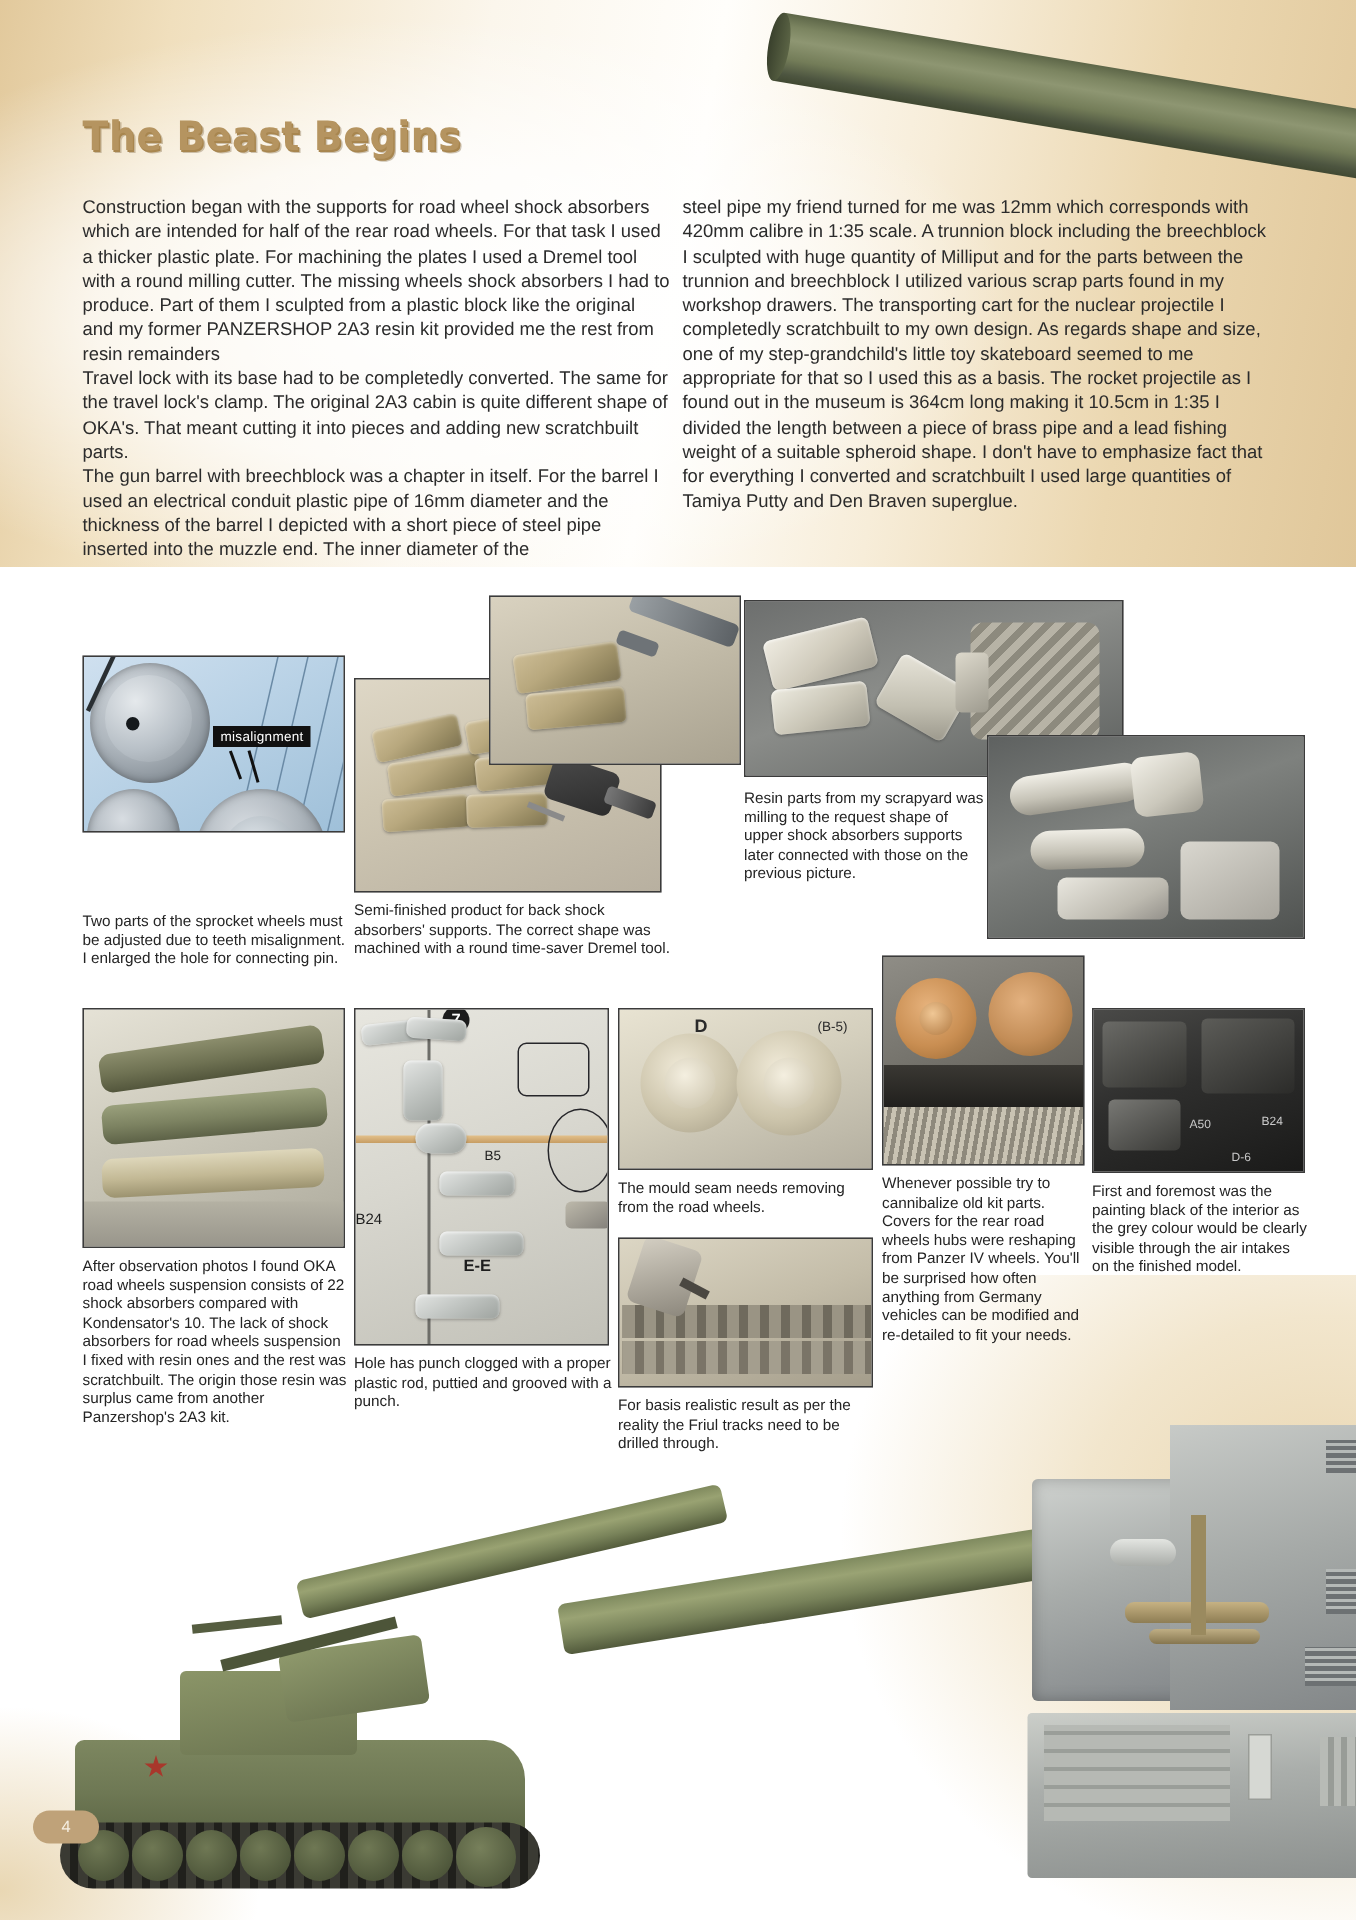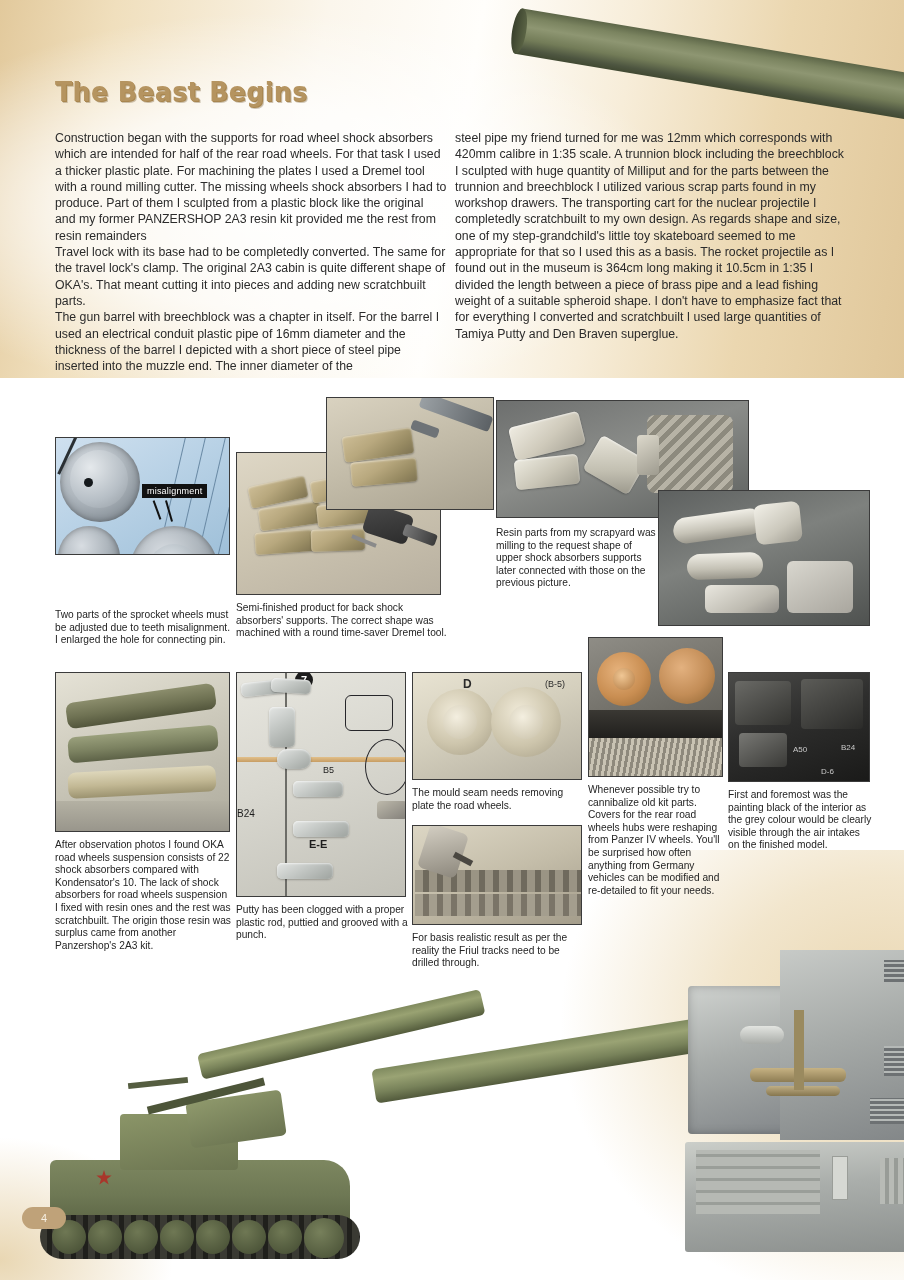--- a/index.html
+++ b/index.html
@@ -246,35 +246,35 @@
         <div class="label-s" style="left:0px;top:135px;font-size:10px;">B24</div>
         <div class="grey-part" style="left:56px;top:108px;width:50px;height:16px;"></div>
         <div class="grey-part" style="left:56px;top:148px;width:56px;height:16px;"></div>
         <div class="grey-part" style="left:40px;top:190px;width:56px;height:16px;"></div>
         <div class="label-s" style="left:72px;top:165px;font-size:11px;font-weight:bold;">E-E</div>
         <div style="position:absolute;left:108px;top:22px;width:46px;height:34px;border:1.5px solid #26262a;border-radius:6px;"></div>
         <div style="position:absolute;left:128px;top:66px;width:42px;height:54px;border:1.5px solid #26262a;border-radius:50%;"></div>
         <div style="position:absolute;left:140px;top:128px;width:30px;height:18px;border-radius:4px;background:linear-gradient(150deg,#bdb9ab,#83807a)"></div>
       </div>
     </div>
-    <div class="cap" style="left:0;top:232px;width:172px;">Putty has been clogged with a proper plastic rod, puttied and grooved with a punch.</div>
+    <div class="cap" style="left:0;top:232px;width:172px;">Hole has punch clogged with a proper plastic rod, puttied and grooved with a punch.</div>
   </div>
 
   <div class="fig" style="left:412px;top:672px;width:170px;">
     <div class="photo" style="width:170px;height:108px;">
       <div class="ph-inner" style="background:linear-gradient(160deg,#e8e3d2 0%,#d4cfbd 45%,#b4afa0 100%);">
         <div style="position:absolute;left:14px;top:16px;width:66px;height:66px;border-radius:50%;background:radial-gradient(circle at 40% 35%,#efe9d7,#cdc5ac 55%,#a59d86)"></div>
         <div style="position:absolute;left:30px;top:32px;width:34px;height:34px;border-radius:50%;background:radial-gradient(circle at 40% 35%,#f4efe0,#c8c0a8)"></div>
         <div style="position:absolute;left:78px;top:14px;width:70px;height:70px;border-radius:50%;background:radial-gradient(circle at 40% 35%,#efe9d7,#cdc5ac 55%,#a59d86)"></div>
         <div style="position:absolute;left:96px;top:32px;width:34px;height:34px;border-radius:50%;background:radial-gradient(circle at 40% 35%,#f4efe0,#c8c0a8)"></div>
         <div class="label-s" style="left:116px;top:6px;color:#2a2a2a;font-weight:normal;margin-left:16px;">(B-5)</div>
         <div class="label-s" style="left:50px;top:4px;color:#2a2a2a;font-weight:bold;font-size:12px;">D</div>
       </div>
     </div>
-    <div class="cap" style="left:0;top:115px;width:172px;">The mould seam needs removing plate the road wheels.</div>
+    <div class="cap" style="left:0;top:115px;width:172px;">The mould seam needs removing from the road wheels.</div>
   </div>
 
   <div class="fig" style="left:412px;top:825px;width:170px;">
     <div class="photo" style="width:170px;height:100px;">
       <div class="ph-inner" style="background:linear-gradient(160deg,#dcd6c4 0%,#c4bda9 50%,#a49d8b 100%);">
         <div style="position:absolute;left:2px;top:44px;width:166px;height:22px;background:repeating-linear-gradient(90deg,#9a9484 0 8px,#6f6a5d 8px 14px)"></div>
         <div style="position:absolute;left:2px;top:68px;width:166px;height:22px;background:repeating-linear-gradient(90deg,#a49e8e 0 8px,#7a7467 8px 14px)"></div>
         <div style="position:absolute;left:10px;top:2px;width:40px;height:46px;border-radius:6px;background:linear-gradient(150deg,#d5d0c4,#8c877c);transform:rotate(18deg)"></div>
         <div style="position:absolute;left:40px;top:30px;width:20px;height:6px;background:#4a4741;transform:rotate(28deg)"></div>
       </div>

